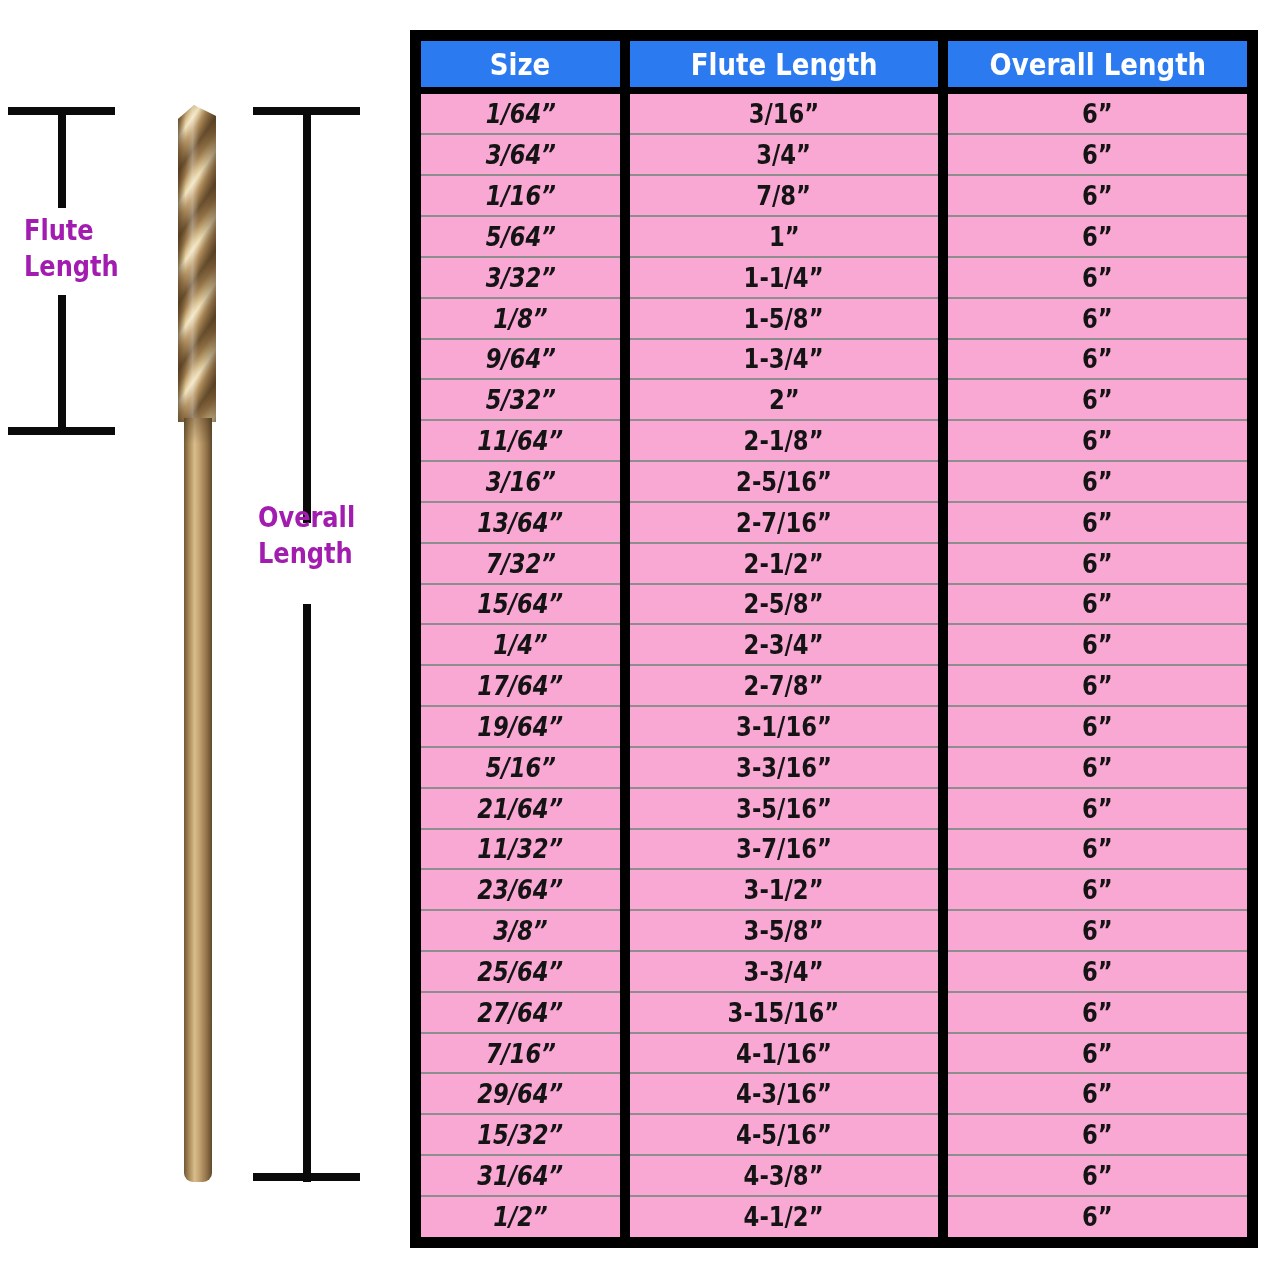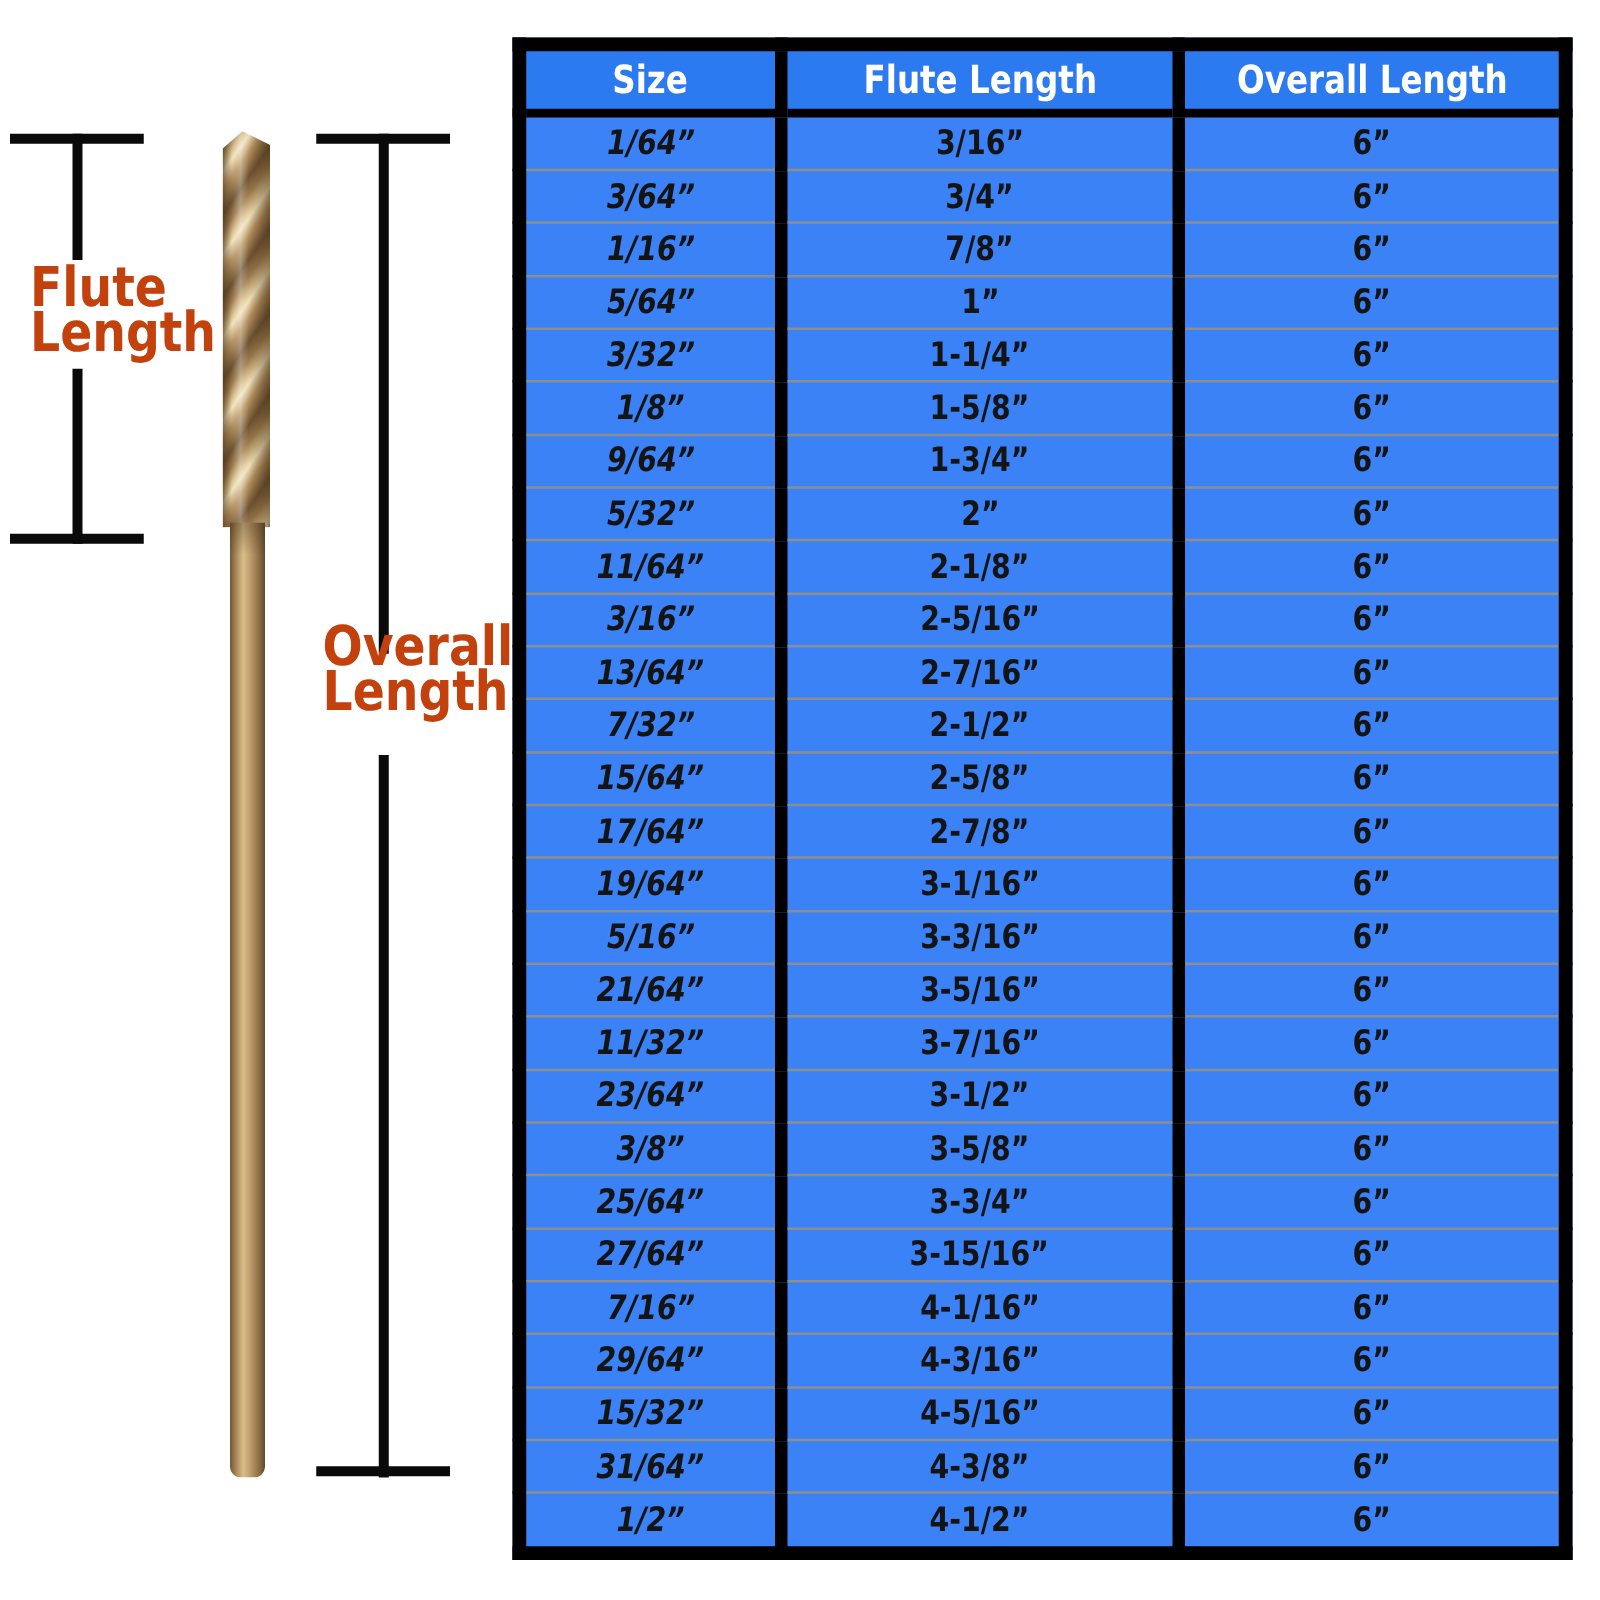--- a/index.html
+++ b/index.html
@@ -14,21 +14,21 @@
   .flute-top-cap   {left:8px;   top:107px;  width:107px; height:8px;}
   .flute-line-a    {left:58px;  top:107px;  width:8px;   height:101px;}
   .flute-line-b    {left:58px;  top:295px;  width:8px;   height:140px;}
   .flute-bottom-cap{left:8px;   top:427px;  width:107px; height:8px;}
   .overall-top-cap   {left:253px; top:107px;  width:107px; height:8px;}
   .overall-line-a    {left:303px; top:107px;  width:8px;   height:416px;}
   .overall-line-b    {left:303px; top:604px;  width:8px;   height:578px;}
   .overall-bottom-cap{left:253px; top:1173px; width:107px; height:8px;}
 
   .dim-label{
-    position:absolute;color:#c2410c;font-size:44px;line-height:36px;
+    position:absolute;color:#a21caf;font-size:28px;line-height:36px;
     white-space:pre-line;letter-spacing:0px;
   }
   .dim-label span{display:inline-block;transform:scaleX(.86);transform-origin:left center;}
   .flute-label{left:24px;top:213px;}
   .overall-label{left:258px;top:500px;}
 
   
   .bit{position:absolute;left:0;top:0;}
   .bit-flutes{
     position:absolute;left:178px;top:105px;width:38px;height:317px;
@@ -46,21 +46,21 @@
     border-radius:0 0 9px 9px;
     background:
       linear-gradient(180deg, rgba(60,40,20,.35) 0px, rgba(60,40,20,0) 26px),
       linear-gradient(90deg, #6f5838 0%, #a98a58 18%, #d9bd8c 38%,
                       #c3a271 55%, #93744a 80%, #5f4a2d 100%);
   }
 
   
   table.size-chart{
     position:absolute;left:410px;top:30px;width:848px;height:1218px;
-    border-collapse:collapse;table-layout:fixed;background:#3b82f6;
+    border-collapse:collapse;table-layout:fixed;background:#f9a8d4;
     border:11px solid #000000;
   }
   table.size-chart th{
     background:#2b7af0;color:#ffffff;font-size:31px;height:46px;
     text-align:center;vertical-align:middle;
     border-left:10px solid #000000;border-bottom:7px solid #000000;
     padding:0;
   }
   table.size-chart th:first-child{border-left:none;}
   table.size-chart td{
@@ -171,20 +171,25 @@
           <td><span>7/32”</span></td>
           <td><span>2-1/2”</span></td>
           <td><span>6”</span></td>
         </tr>
         <tr>
           <td><span>15/64”</span></td>
           <td><span>2-5/8”</span></td>
           <td><span>6”</span></td>
         </tr>
         <tr>
+          <td><span>1/4”</span></td>
+          <td><span>2-3/4”</span></td>
+          <td><span>6”</span></td>
+        </tr>
+        <tr>
           <td><span>17/64”</span></td>
           <td><span>2-7/8”</span></td>
           <td><span>6”</span></td>
         </tr>
         <tr>
           <td><span>19/64”</span></td>
           <td><span>3-1/16”</span></td>
           <td><span>6”</span></td>
         </tr>
         <tr>

